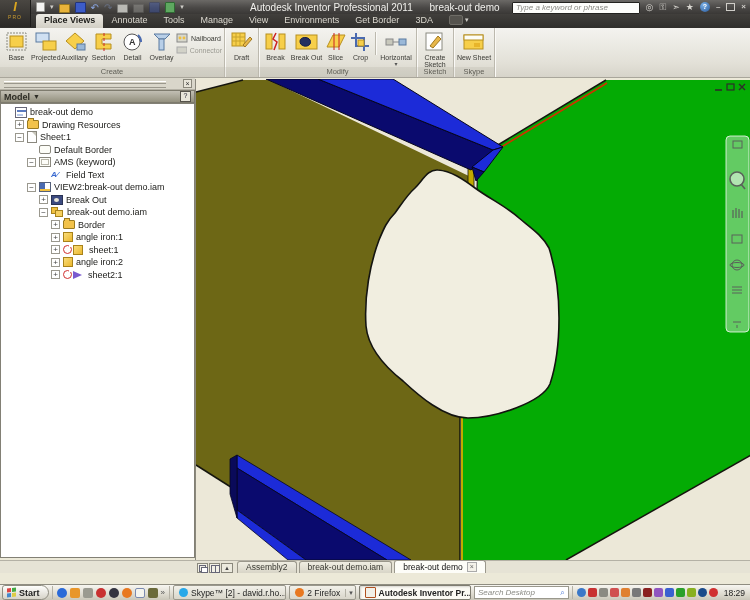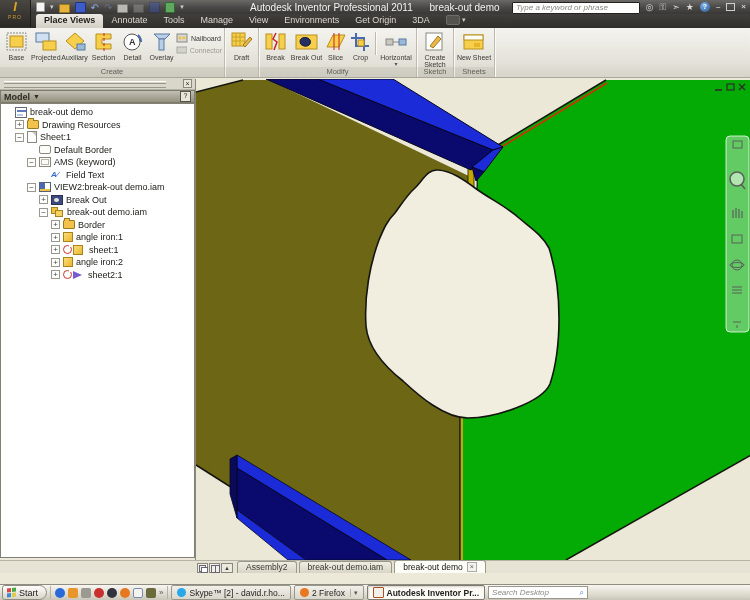--- a/index.html
+++ b/index.html
@@ -135,21 +135,21 @@
   .scells{margin-left:auto;margin-right:8px;display:flex;}
 
   
   .taskbar{position:absolute;left:0;top:584px;width:750px;height:16px;
     background:linear-gradient(#f7f6f1,#dedbd0 60%,#c9c6b9);border-top:1px solid #8f8d81;box-sizing:border-box;
     display:flex;align-items:center;padding:0 2px;gap:3px;}
   .startbtn{height:13px;border-radius:3px 8px 8px 3px;background:linear-gradient(#fefefc,#d6d3c8);
     border:1px solid #8f8d81;display:flex;align-items:center;gap:3px;padding:0 8px 0 4px;}
   .flag{width:9px;height:9px;display:grid;grid-template-columns:4px 4px;grid-template-rows:4px 4px;gap:1px;transform:skewY(-6deg);}
   .flag i{display:block;}
-  .startbtn .stxt{font-size:9px;font-weight:normal;color:#222;}
+  .startbtn .stxt{font-size:9px;font-weight:bold;color:#222;}
   .ql{display:flex;align-items:center;gap:3px;padding:0 4px;border-left:1px solid #b5b2a6;border-right:1px solid #b5b2a6;height:13px;}
   .qlic{width:10px;height:10px;border-radius:2px;display:inline-block;}
   .qlic.round{border-radius:50%;}
   .chev{font-size:8px;color:#555;}
   .tbtn{height:13px;border-radius:2px;border:1px solid #9a988c;background:linear-gradient(#f2f1ea,#d9d6ca);
     display:flex;align-items:center;gap:3px;padding:0 5px;font-size:8.5px;color:#222;white-space:nowrap;overflow:hidden;}
   .tbtn .bic{width:9px;height:9px;border-radius:50%;flex:none;}
   .tbtn.pressed{background:#fbfaf4;border-color:#7e7c70;box-shadow:inset 1px 1px 2px rgba(0,0,0,.15);font-weight:bold;}
   .tbtn .dd{border-left:1px solid #b5b2a6;padding-left:3px;margin-left:2px;font-size:7px;color:#555;}
   .dsearch{height:11px;width:92px;background:#fff;border:1px solid #9a988c;display:flex;align-items:center;
@@ -200,21 +200,21 @@
     <span class="pro">PRO</span>
   </div>
 
   <div class="tabrow">
     <span class="rtab active">Place Views</span>
     <span class="rtab">Annotate</span>
     <span class="rtab">Tools</span>
     <span class="rtab">Manage</span>
     <span class="rtab">View</span>
     <span class="rtab">Environments</span>
-    <span class="rtab">Get Origin</span>
+    <span class="rtab">Get Border</span>
     <span class="rtab">3DA</span>
     <span class="tabextra">
       <span class="camico"></span>
       <span class="qcaret">▾</span>
     </span>
   </div>
 
   <div class="ribbon">
     <div class="rgroups">
 
@@ -350,21 +350,21 @@
 
       <div class="rgroup">
         <div class="rbtn" style="width:36px">
           <svg width="24" height="22">
             <rect x="2" y="4" width="19" height="14" fill="#f7cf4a" stroke="#b8901f"></rect>
             <rect x="2" y="4" width="19" height="5" fill="#fdfdf6" stroke="#b8901f"></rect>
             <rect x="12" y="12" width="6" height="4" fill="#e8b52a"></rect>
           </svg>
             <span class="cap">New Sheet</span>
         </div>
-        <div class="grp-label">Sheets</div>
+        <div class="grp-label">Skype</div>
       </div>
 
       <div style="flex:1"></div>
     </div>
   </div>
 
   <div class="toolstrip">
     <div class="grip"></div>
     <div class="strip-x">×</div>
   </div>
@@ -554,15 +554,31 @@
       <span class="dd">▾</span>
     </div>
     <div class="tbtn pressed" style="max-width:130px">
       <span class="bic" style="background:#f2f0e8;border:1px solid #b05020;border-radius:1px"></span>
       <span>Autodesk Inventor Pr...</span>
     </div>
     <div class="dsearch">
       <span>Search Desktop</span>
       <span class="mag">⌕</span>
     </div>
+    <div class="tray">
+      <span class="tic" style="background:#3a78c8;border-radius:50%"></span>
+      <span class="tic" style="background:#c83232"></span>
+      <span class="tic" style="background:#8a8a82"></span>
+      <span class="tic" style="background:#d05050"></span>
+      <span class="tic" style="background:#e08030"></span>
+      <span class="tic" style="background:#787878"></span>
+      <span class="tic" style="background:#8a2020"></span>
+      <span class="tic" style="background:#9055c0"></span>
+      <span class="tic" style="background:#3a60d0"></span>
+      <span class="tic" style="background:#2aa02a"></span>
+      <span class="tic" style="background:#88b020"></span>
+      <span class="tic" style="background:#1a4a8a;border-radius:50%"></span>
+      <span class="tic" style="background:#d03030;border-radius:50%"></span>
+      <span class="clock">18:29</span>
+    </div>
   </div>
 
 </div>
 
 </body></html>

